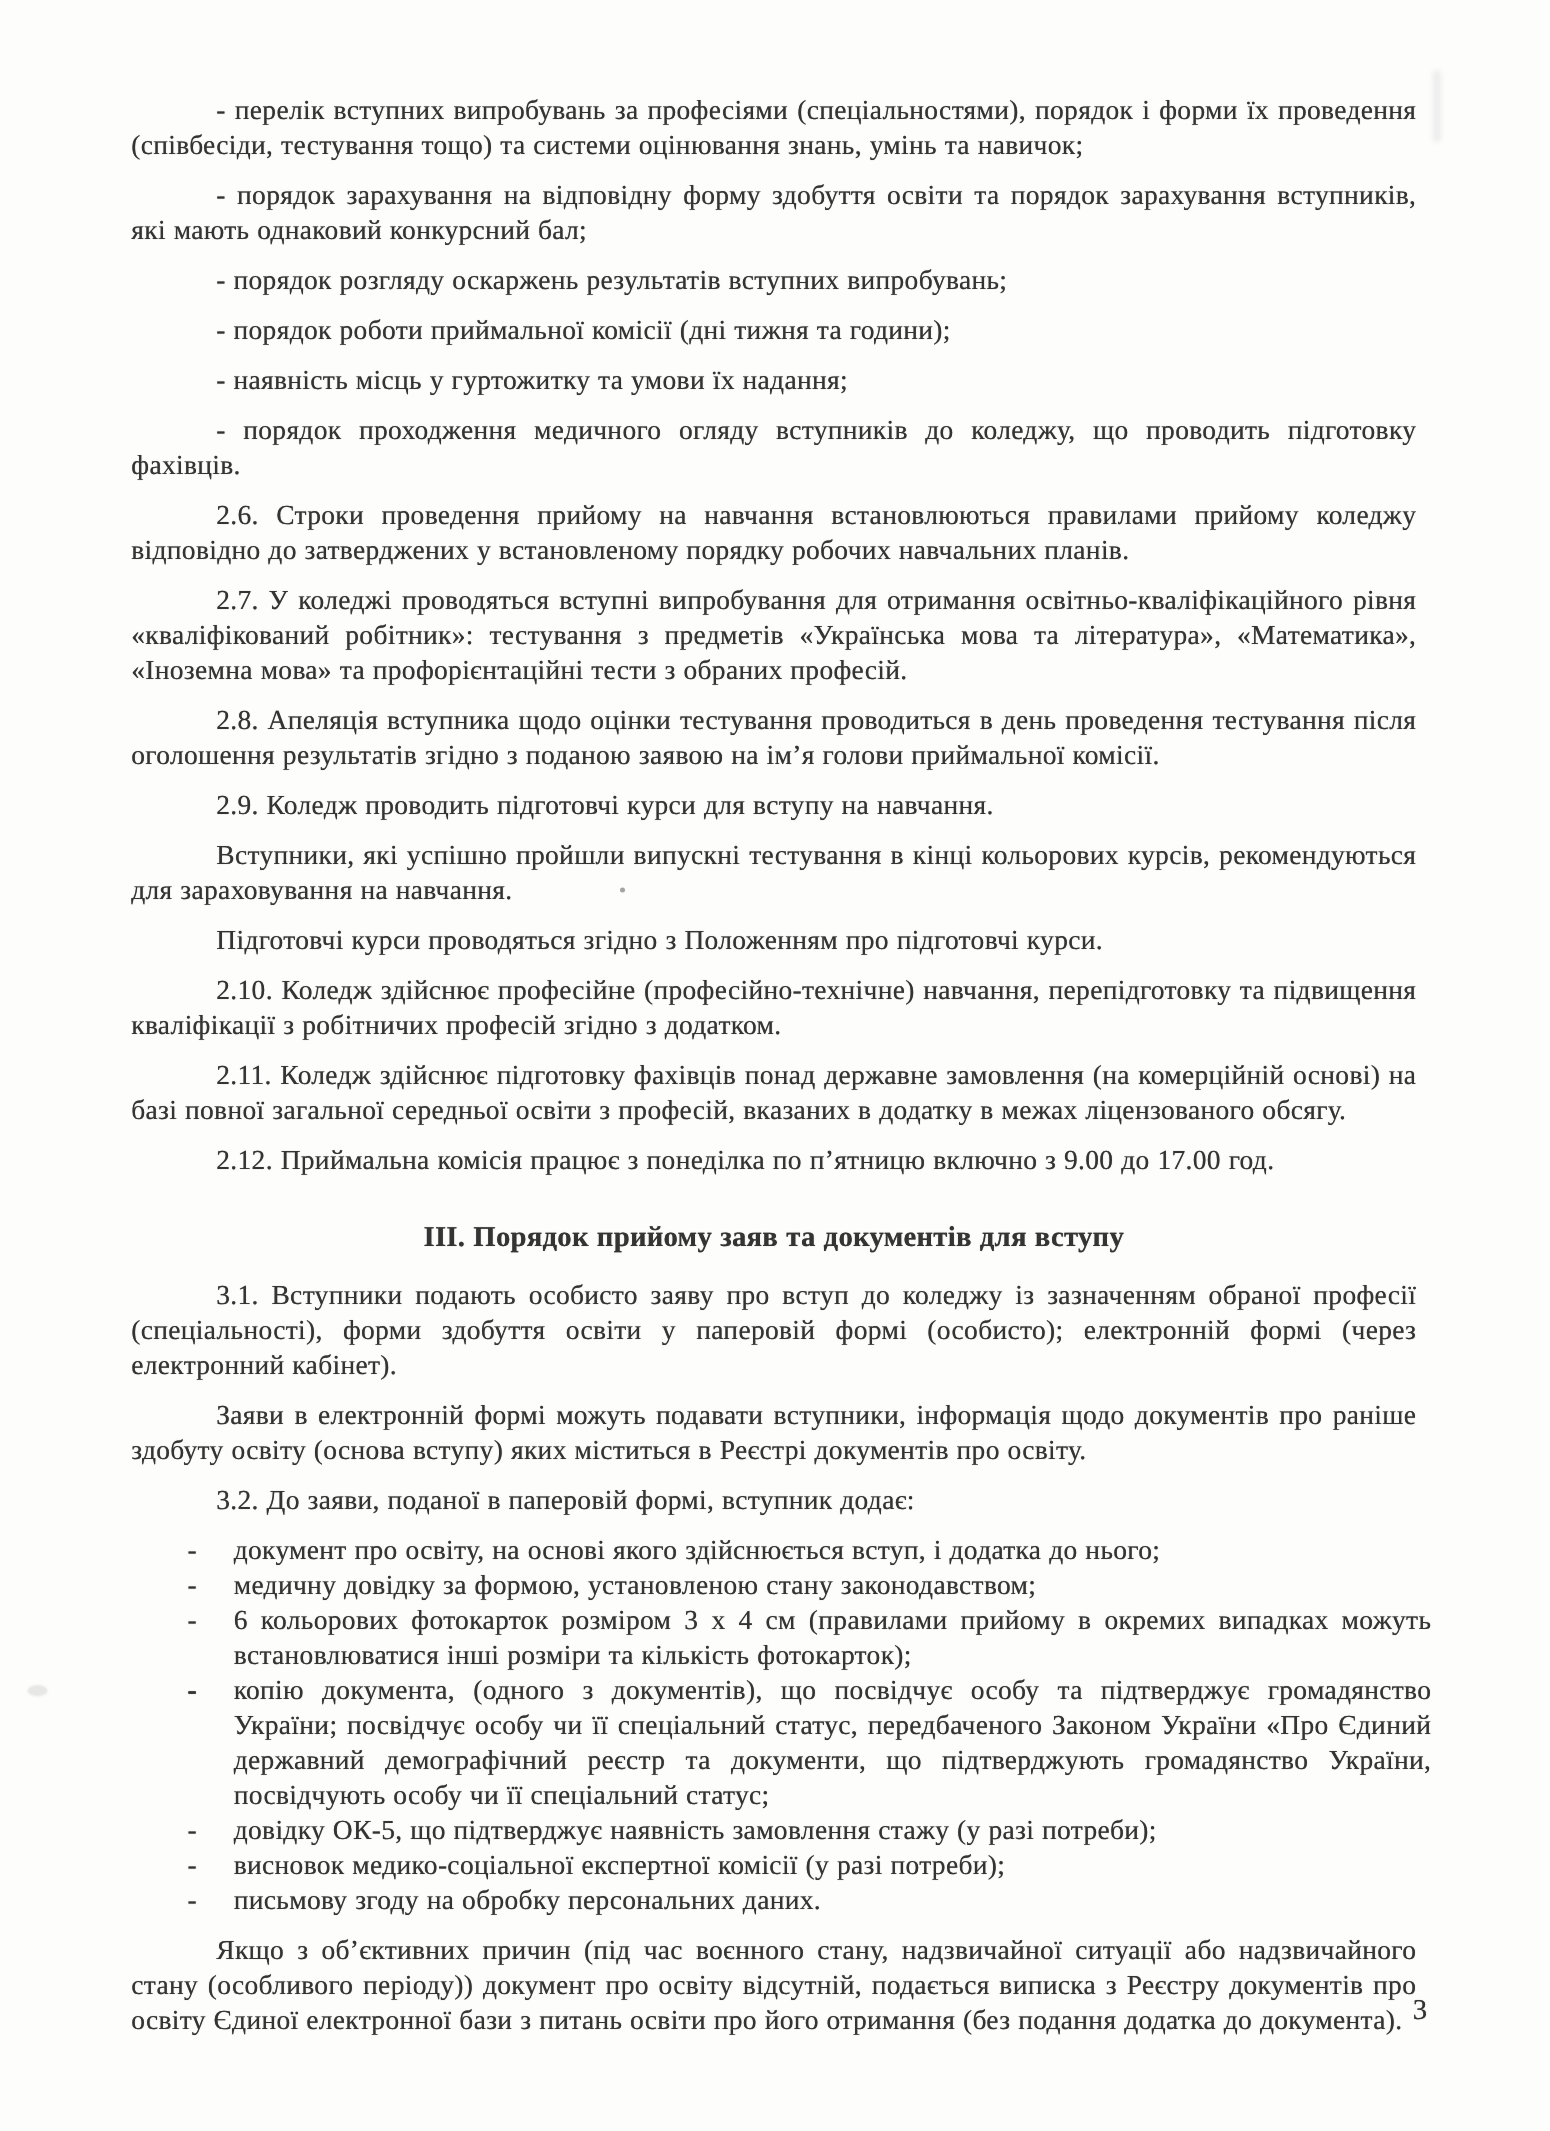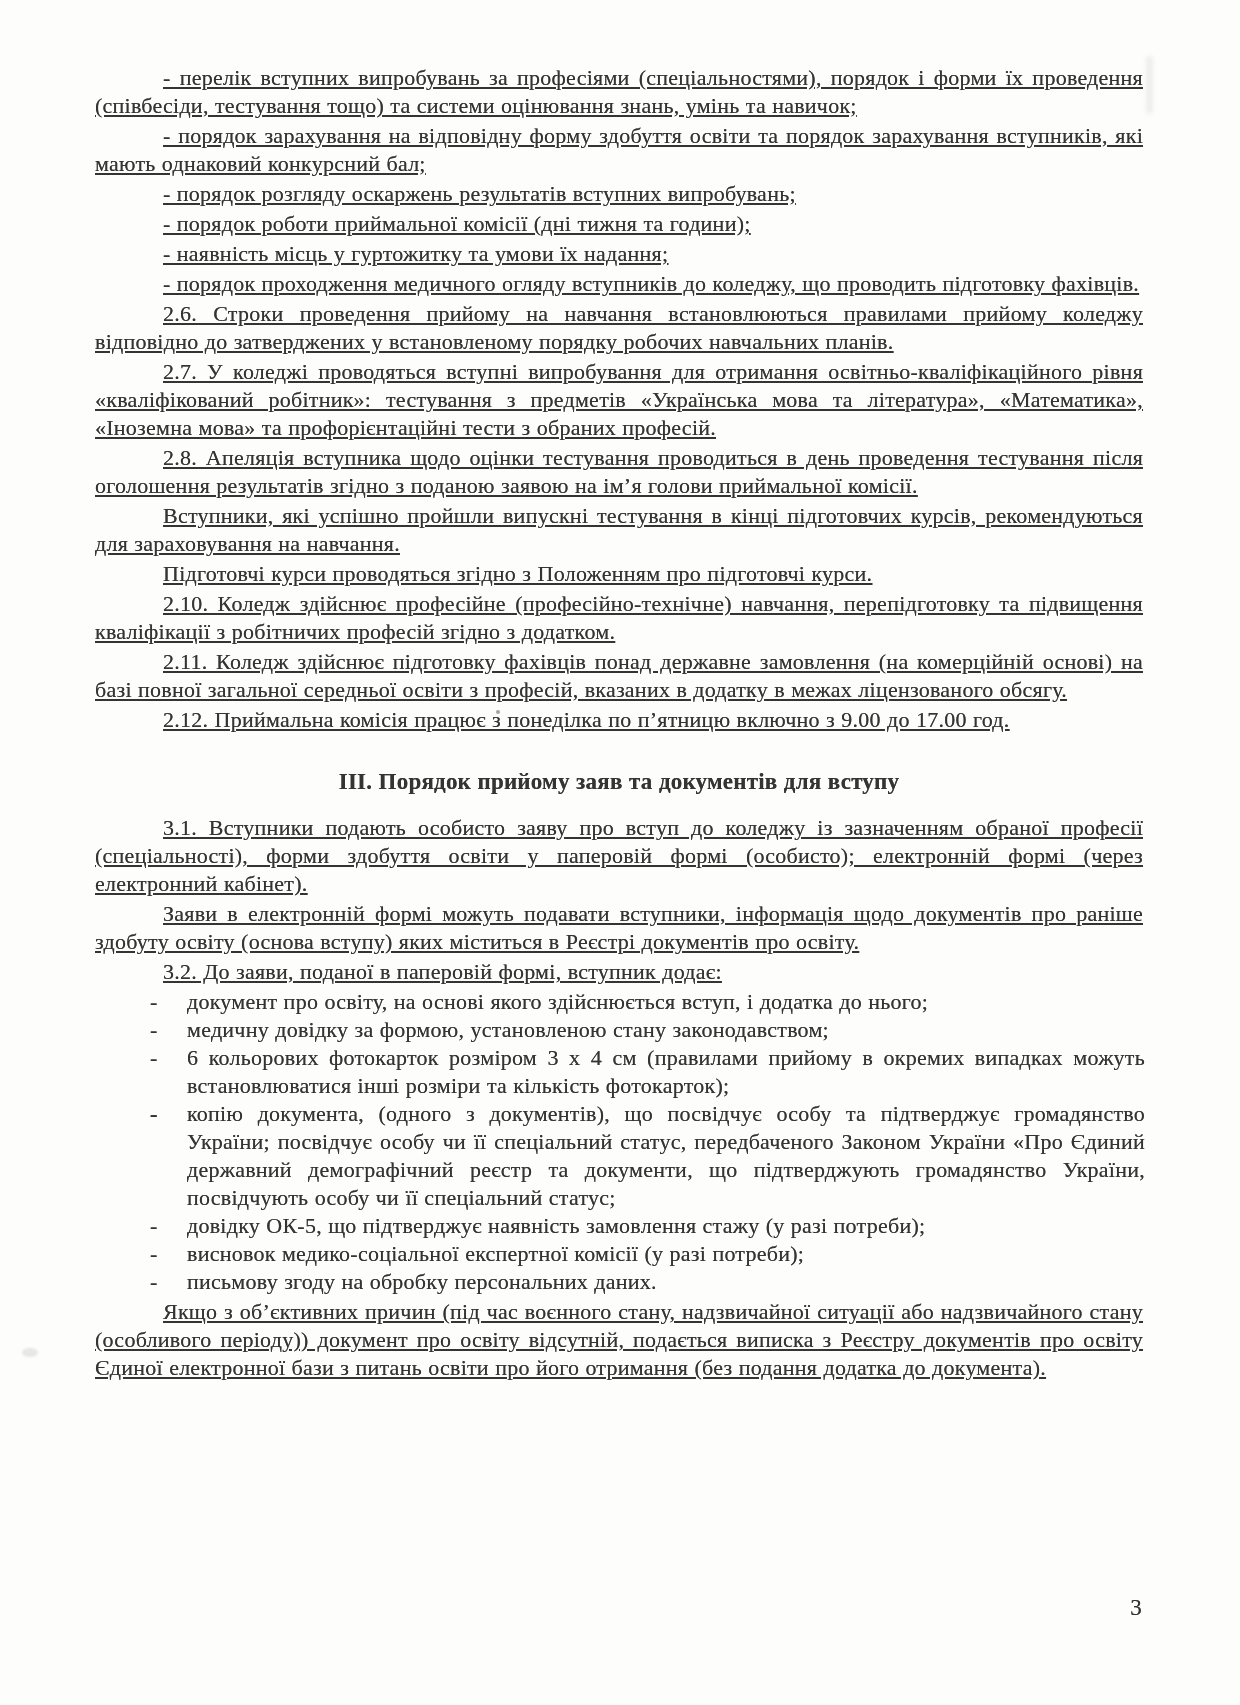--- a/index.html
+++ b/index.html
@@ -23,23 +23,22 @@
     text-shadow: 0 0 0.6px rgba(52,52,52,0.75);
   }
   .content {
     position: absolute;
     left: 93px;
     top: 62px;
     width: 1052px;
     text-align: justify;
   }
   p.para {
-    margin: 2px;
+    margin: 12px;
     text-indent: 68px;
-    text-decoration: underline;
   }
   h2.heading {
     margin: 34px 0 18px 0;
     padding: 0;
     font-size: 23px;
     font-weight: bold;
     text-align: center;
     text-indent: 0;
     letter-spacing: 0.2px;
   }
@@ -99,21 +98,22 @@
     <p class="para">- перелік вступних випробувань за професіями (спеціальностями), порядок і форми їх проведення (співбесіди, тестування тощо) та системи оцінювання знань, умінь та навичок;</p>
     <p class="para">- порядок зарахування на відповідну форму здобуття освіти та порядок зарахування вступників, які мають однаковий конкурсний бал;</p>
     <p class="para">- порядок розгляду оскаржень результатів вступних випробувань;</p>
     <p class="para">- порядок роботи приймальної комісії (дні тижня та години);</p>
     <p class="para">- наявність місць у гуртожитку та умови їх надання;</p>
     <p class="para">- порядок проходження медичного огляду вступників до коледжу, що проводить підготовку фахівців.</p>
 
     <p class="para">2.6. Строки проведення прийому на навчання встановлюються правилами прийому коледжу відповідно до затверджених у встановленому порядку робочих навчальних планів.</p>
     <p class="para">2.7. У коледжі проводяться вступні випробування для отримання освітньо-кваліфікаційного рівня «кваліфікований робітник»: тестування з предметів «Українська мова та література», «Математика», «Іноземна мова» та профорієнтаційні тести з обраних професій.</p>
     <p class="para">2.8. Апеляція вступника щодо оцінки тестування проводиться в день проведення тестування після оголошення результатів згідно з поданою заявою на ім’я голови приймальної комісії.</p>
-    <p class="para">Вступники, які успішно пройшли випускні тестування в кінці підготовчих курсів, рекомендуються для зараховування на навчання.</p>
+    <p class="para">2.9. Коледж  проводить підготовчі курси для вступу на навчання.</p>
+    <p class="para">Вступники, які успішно пройшли випускні тестування в кінці кольорових курсів, рекомендуються для зараховування на навчання.</p>
     <p class="para">Підготовчі курси проводяться згідно з Положенням про підготовчі курси.</p>
     <p class="para">2.10. Коледж здійснює професійне (професійно-технічне) навчання, перепідготовку та підвищення кваліфікації  з робітничих професій згідно з додатком.</p>
     <p class="para">2.11. Коледж здійснює підготовку фахівців понад державне замовлення (на комерційній основі) на базі повної загальної середньої освіти з професій, вказаних в додатку в межах ліцензованого обсягу.</p>
     <p class="para">2.12. Приймальна комісія працює з понеділка по п’ятницю включно з 9.00 до 17.00 год.</p>
 
     <h2 class="heading">ІІІ. Порядок прийому заяв та документів для вступу</h2>
 
     <p class="para">3.1. Вступники подають особисто заяву про вступ до коледжу із зазначенням обраної професії (спеціальності), форми здобуття освіти у паперовій формі (особисто); електронній формі (через електронний кабінет).</p>
     <p class="para">Заяви в електронній формі можуть подавати вступники, інформація щодо документів про раніше здобуту освіту (основа вступу) яких міститься в Реєстрі документів про освіту.</p>
     <p class="para">3.2. До заяви, поданої в паперовій формі, вступник додає:</p>

